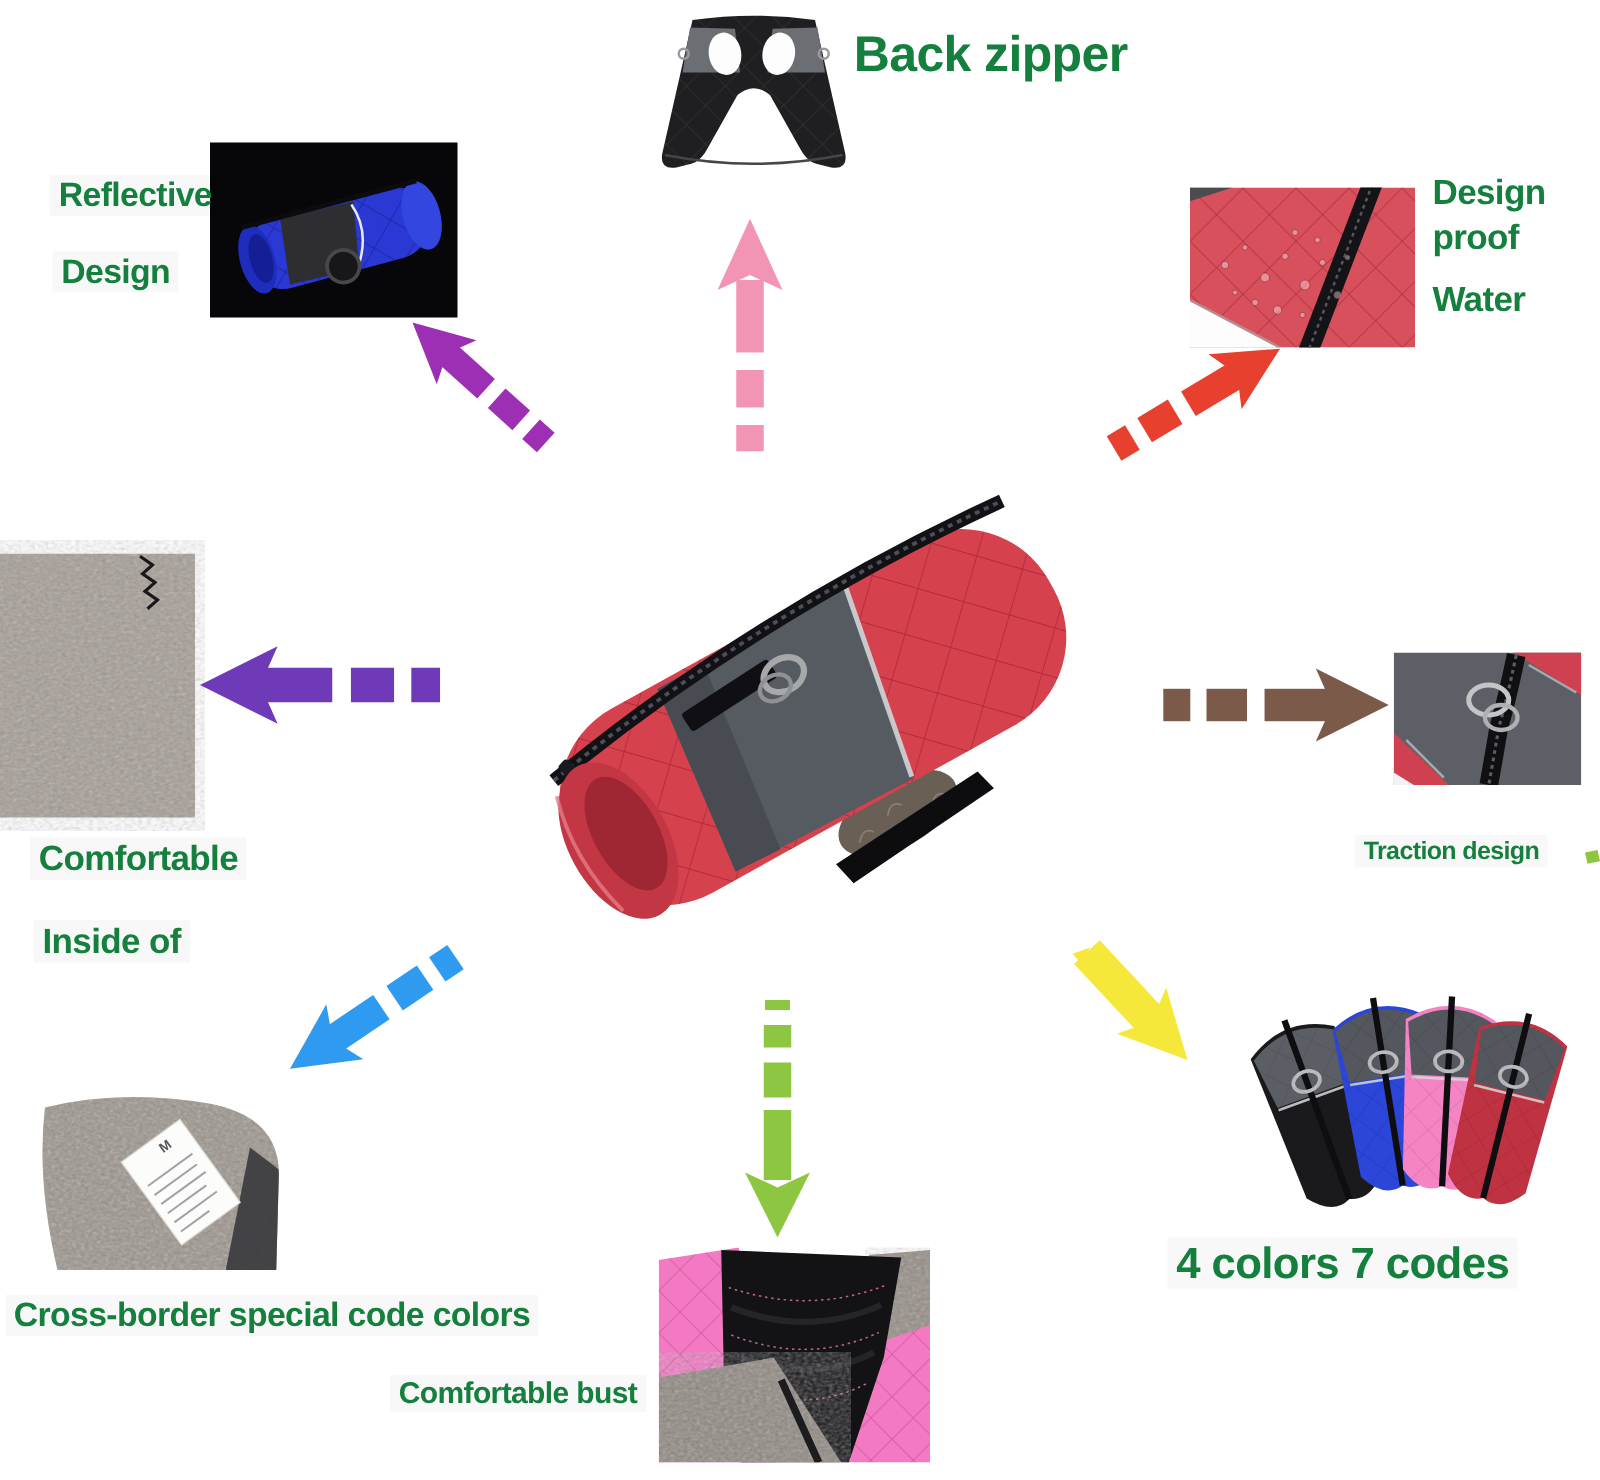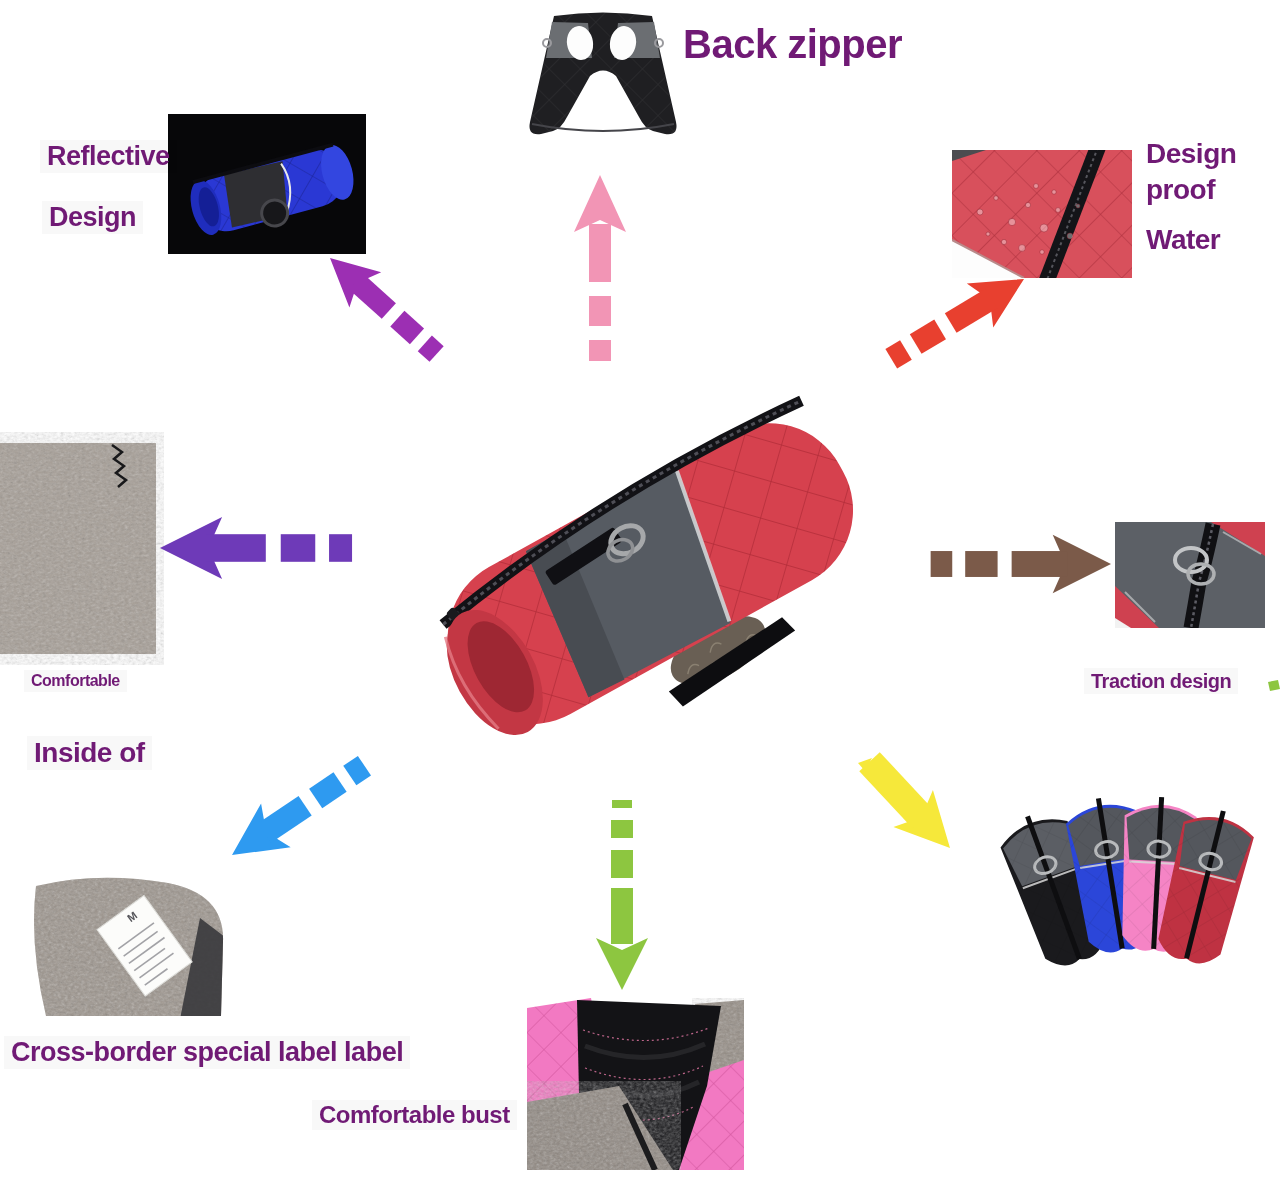--- a/index.html
+++ b/index.html
@@ -1,19 +1,19 @@
 <!DOCTYPE html>
 <html><head>
 <meta charset="utf-8">
 <style>
   html,body{margin:0;padding:0;background:#fff;}
   #canvas{position:relative;width:1280px;height:1184px;background:#ffffff;overflow:hidden;
           font-family:"Liberation Sans", sans-serif;color:#1a1a1a;}
   .abs{position:absolute;}
-  .lbl{font-weight:700;letter-spacing:-0.5px;line-height:1;white-space:nowrap;color:#701a75;text-align:right;}
+  .lbl{font-weight:700;letter-spacing:-0.5px;line-height:1;white-space:nowrap;color:#15803d;text-align:right;}
   .hl{background:rgba(0,0,0,0.028);padding:3px 7px;}
   svg{display:block;overflow:visible;}
 </style>
 </head>
 <body>
 
 <div id="canvas">
 
   <svg class="abs" style="left:518px;top:6px" width="170" height="136" viewBox="0 0 170 136">
     <defs>
@@ -133,21 +133,21 @@
       <filter id="furE" x="-5%" y="-5%" width="110%" height="110%">
         <feTurbulence type="fractalNoise" baseFrequency="0.28 0.42" numOctaves="3" seed="11"></feTurbulence>
         <feColorMatrix type="saturate" values="0"></feColorMatrix>
       </filter>
     </defs>
     <rect width="156" height="211" fill="#a59d95"></rect>
     <rect width="156" height="211" filter="url(#furE)" opacity="0.45"></rect>
     <path d="M112,2 l10,7 -8,7 10,7 -8,7 10,7 -8,7" stroke="#18181a" stroke-width="2.5" fill="none"></path>
   </svg>
 
-  <div class="abs lbl hl" style="left:24px;top:670px;font-size:16px">Comfortable</div>
+  <div class="abs lbl hl" style="left:24px;top:670px;font-size:28px">Comfortable</div>
   <div class="abs lbl hl" style="left:27px;top:736px;font-size:28px">Inside of</div>
 
   <svg class="abs" style="left:1115px;top:522px" width="150" height="106" viewBox="0 0 150 106">
     <defs>
         <clipPath id="cf">
           <rect width="150" height="106"></rect>
         </clipPath>
       </defs>
     <g clip-path="url(#cf)">
       <rect width="150" height="106" fill="#5c6066"></rect>
@@ -187,21 +187,21 @@
         <line x1="-24" y1="-14" x2="20" y2="-14"></line>
         <line x1="-24" y1="-5" x2="18" y2="-5"></line>
         <line x1="-24" y1="4" x2="20" y2="4"></line>
         <line x1="-24" y1="13" x2="14" y2="13"></line>
         <line x1="-24" y1="22" x2="18" y2="22"></line>
         <line x1="-24" y1="31" x2="4" y2="31"></line>
       </g>
     </g>
   </svg>
 
-  <div class="abs lbl hl" style="left:4px;top:1036px;font-size:27px">Cross-border special label label</div>
+  <div class="abs lbl hl" style="left:4px;top:1036px;font-size:27px">Cross-border special code colors</div>
 
   <svg class="abs" style="left:527px;top:998px" width="217" height="172" viewBox="0 0 217 172">
     <defs>
       <filter id="furH" x="-5%" y="-5%" width="110%" height="110%">
         <feTurbulence type="fractalNoise" baseFrequency="0.3 0.42" numOctaves="3" seed="9"></feTurbulence>
         <feColorMatrix type="saturate" values="0"></feColorMatrix>
       </filter>
       <pattern id="qh" width="24" height="24" patternUnits="userSpaceOnUse" patternTransform="rotate(45)">
         <path d="M0 0H24M0 0V24" stroke="rgba(150,20,90,0.35)" stroke-width="1.2" fill="none"></path>
       </pattern>
@@ -273,20 +273,21 @@
     <g transform="translate(216,12) rotate(14)">
       <path d="M6,26 Q42,2 78,24 L74,146 Q58,166 42,158 Q26,166 10,146 Z" fill="#bf3242"></path>
       <path d="M8,28 Q42,6 76,26 L71,70 L13,70 Z" fill="#54575d"></path>
       <line x1="13" y1="72" x2="71" y2="72" stroke="#d8d8d8" stroke-width="2" opacity="0.85"></line>
       <line x1="42" y1="6" x2="42" y2="158" stroke="#0e0e10" stroke-width="5"></line>
       <ellipse cx="42" cy="58" rx="11" ry="8" fill="none" stroke="#b9bbbd" stroke-width="3"></ellipse>
       <path d="M6,26 Q42,2 78,24 L74,146 Q58,166 42,158 Q26,166 10,146 Z" fill="url(#qi)" opacity="0.55"></path>
     </g>
   </svg>
 
+  <div class="abs lbl hl" style="left:934px;top:990px;font-size:35px">4 colors 7 codes</div>
 
   <svg class="abs" style="left:570px;top:166px" width="60" height="196" viewBox="0 0 60 196">
     <g fill="#f295b5">
       <polygon points="30,9 4,66 30,54 56,66"></polygon>
       <rect x="19" y="58" width="22" height="58"></rect>
       <rect x="19" y="130" width="22" height="30"></rect>
       <rect x="19" y="174" width="22" height="21"></rect>
     </g>
   </svg>
 

